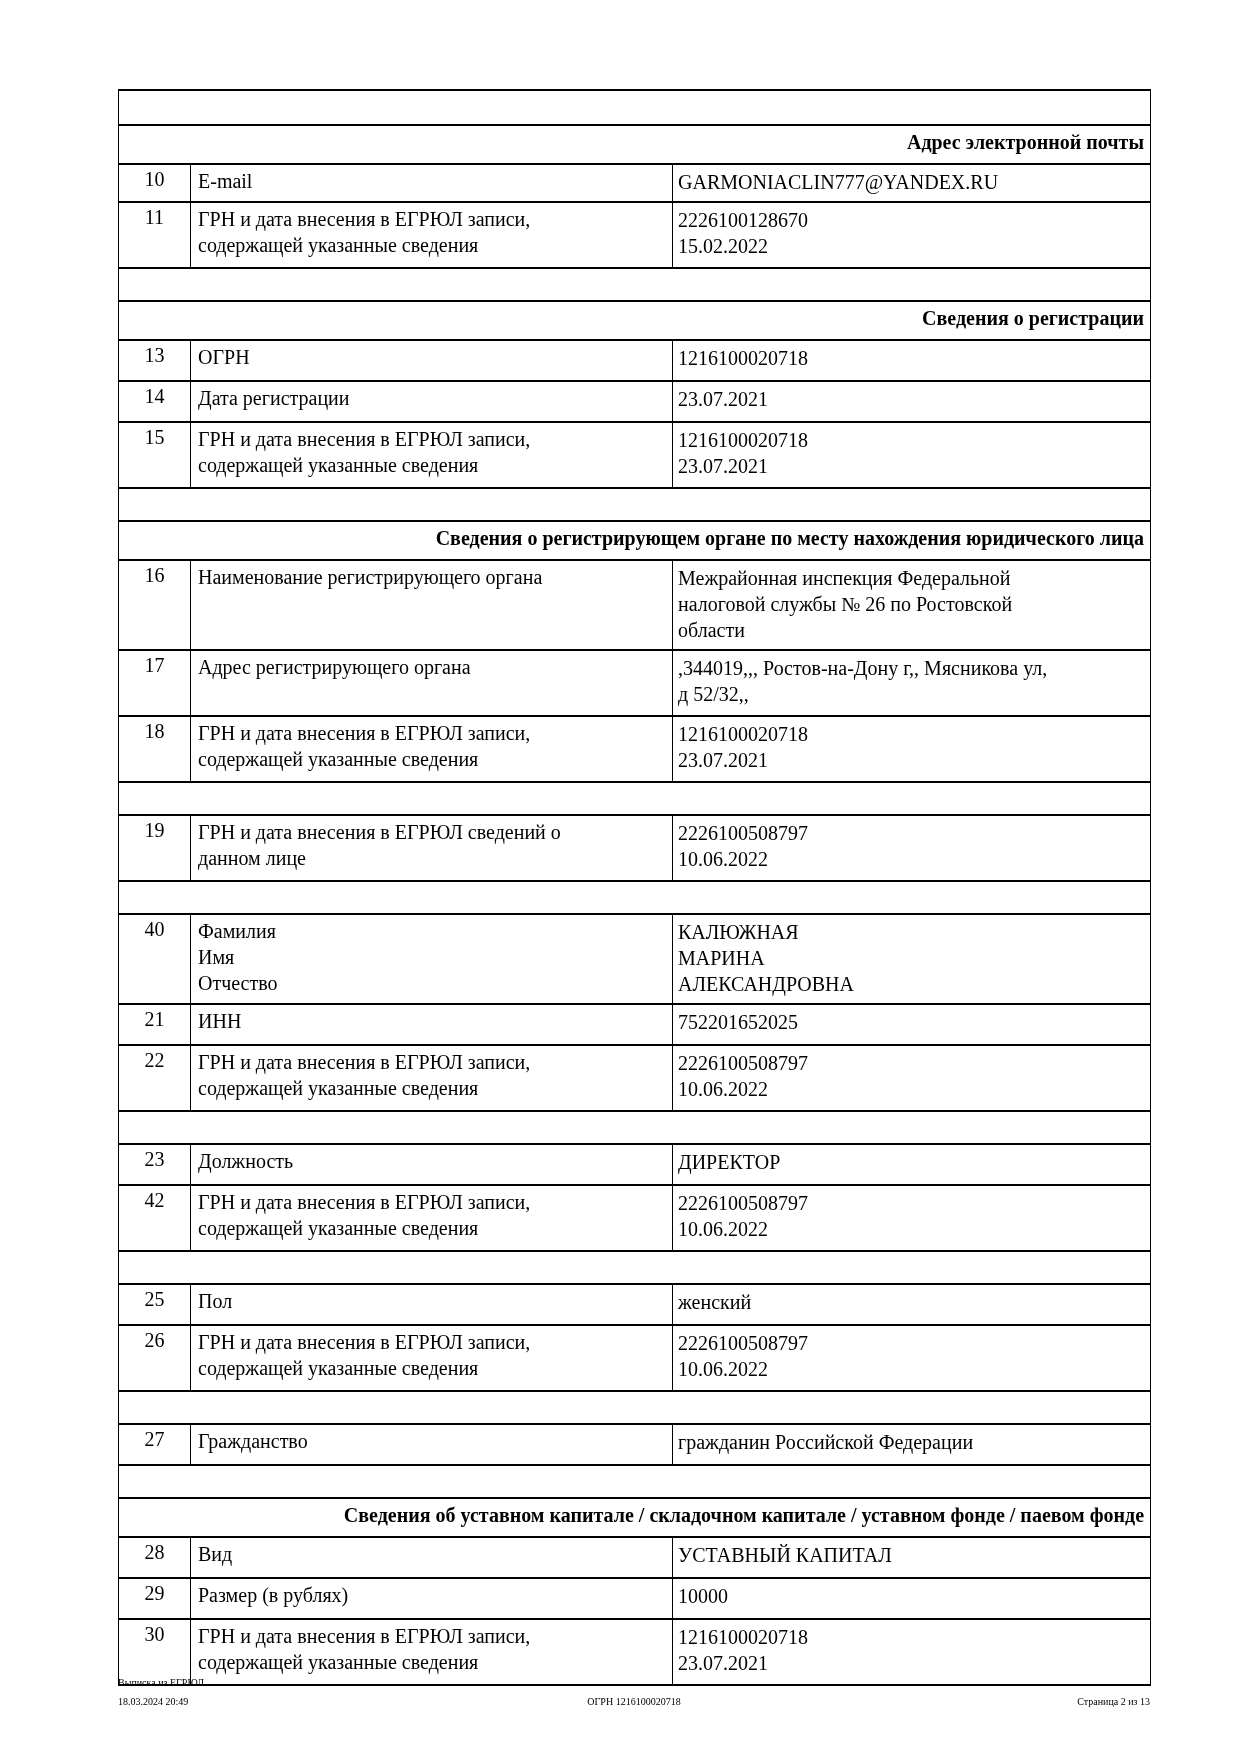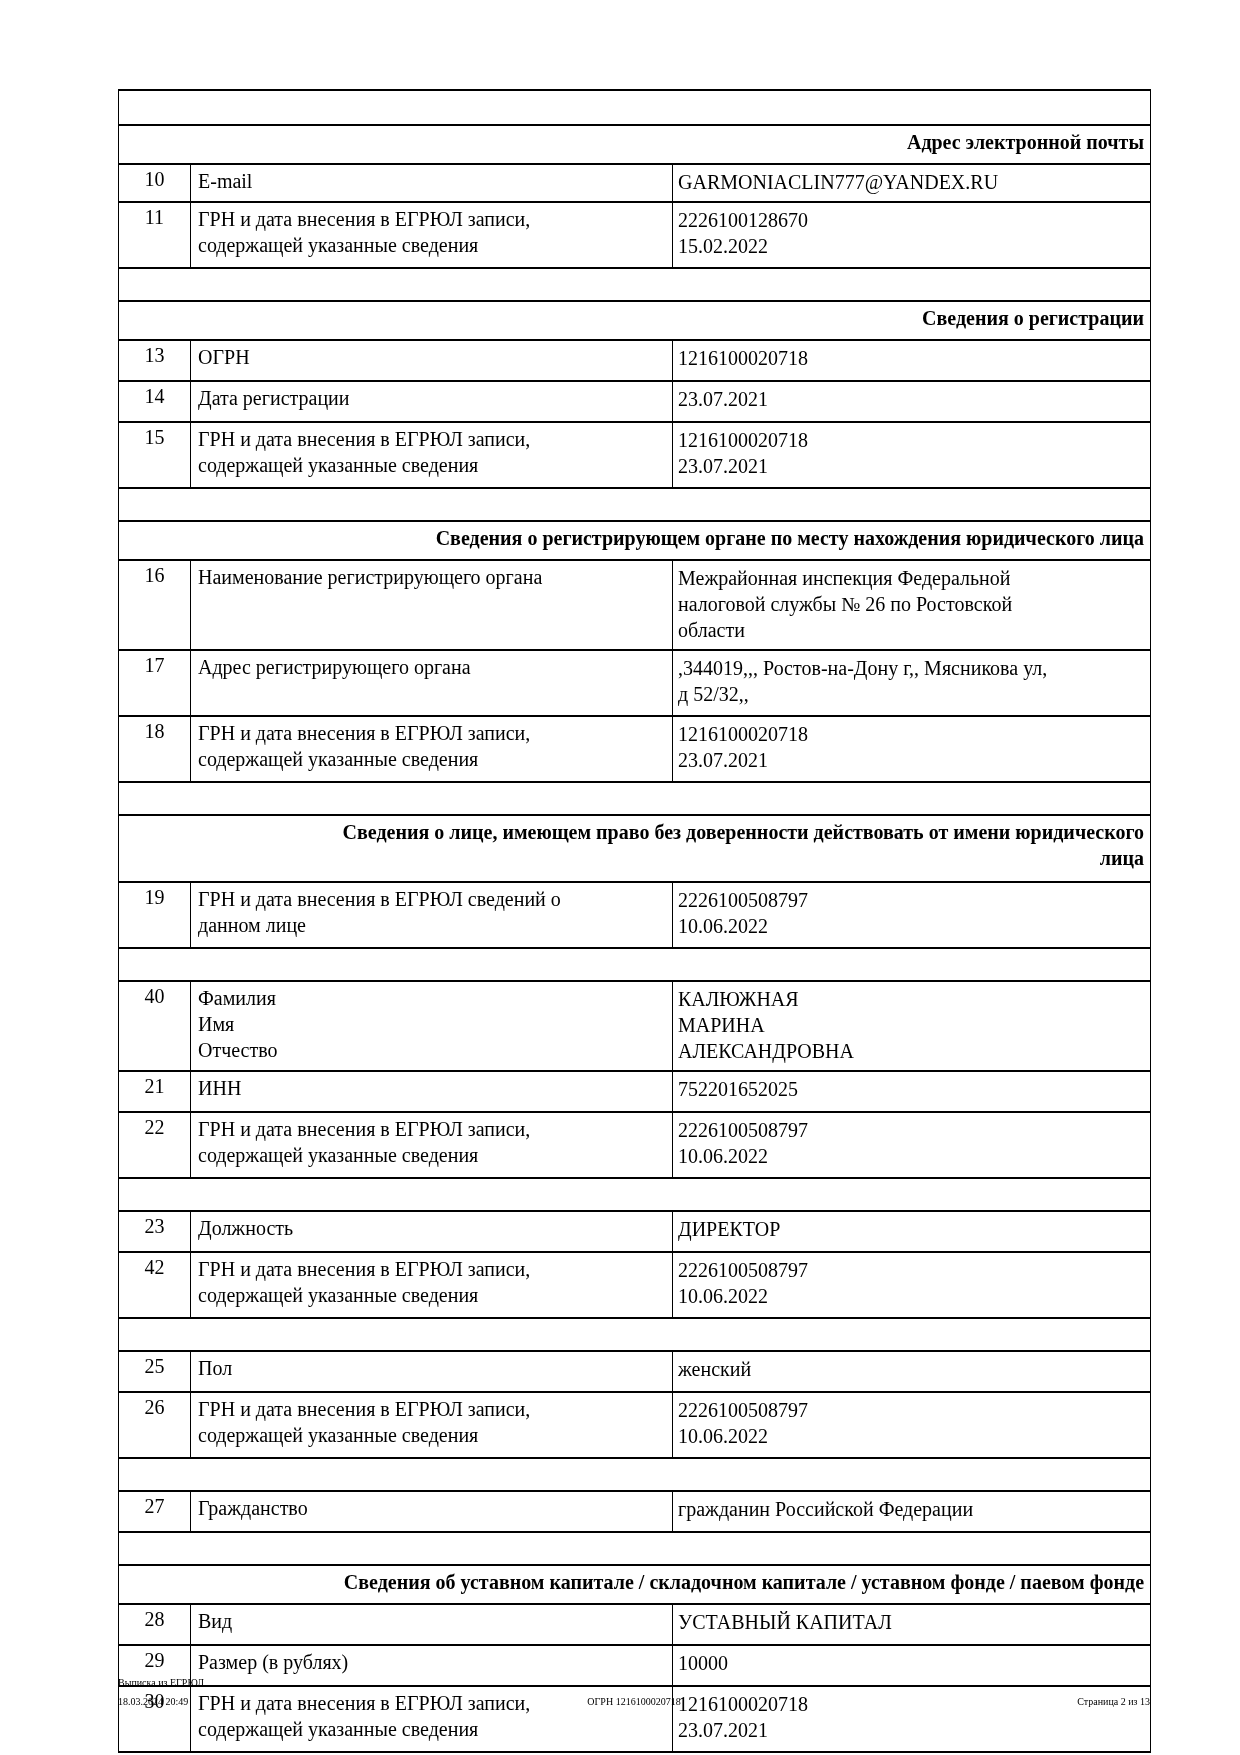--- a/index.html
+++ b/index.html
@@ -174,26 +174,20 @@
           <div>содержащей указанные сведения</div>
         </td>
         <td class="value-cell">
           <div>1216100020718</div>
           <div>23.07.2021</div>
         </td>
       </tr>
       <tr class="spacer">
         <td colspan="3"></td>
       </tr>
-      <tr class="section s2">
-        <td colspan="3">
-          <div>Сведения о лице, имеющем право без доверенности действовать от имени юридического</div>
-          <div>лица</div>
-        </td>
-      </tr>
       <tr class="h2">
         <td class="num-cell">19</td>
         <td class="label-cell">
           <div>ГРН и дата внесения в ЕГРЮЛ сведений о</div>
           <div>данном лице</div>
         </td>
         <td class="value-cell">
           <div>2226100508797</div>
           <div>10.06.2022</div>
         </td>

